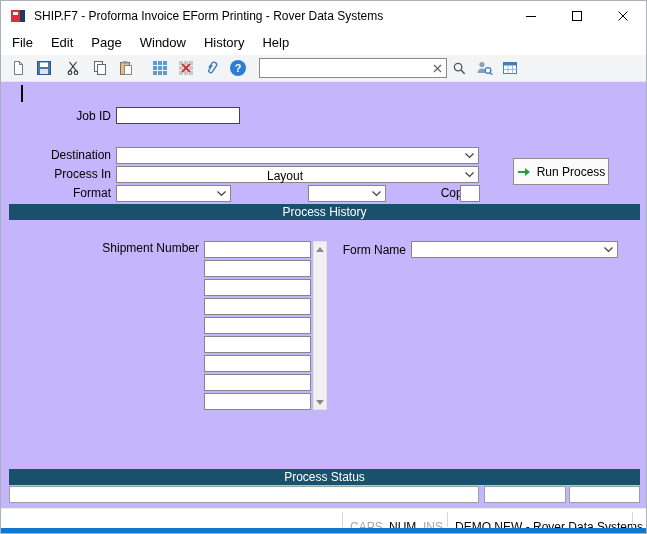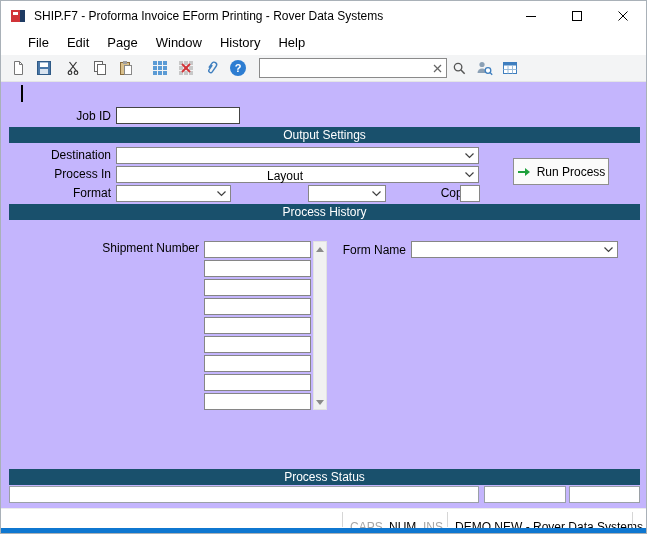--- a/index.html
+++ b/index.html
@@ -11,21 +11,21 @@
 
   
   .titlebar { position:absolute; top:0; left:0; right:0; height:30px; background:#fff; }
   .app-icon { position:absolute; left:9px; top:7px; width:16px; height:16px; }
   .window-title { position:absolute; left:33px; top:0; height:30px; line-height:30px; font-size:12px; white-space:nowrap; }
   .win-controls { position:absolute; right:0; top:0; height:30px; display:flex; }
   .win-btn { width:46px; height:30px; display:flex; align-items:center; justify-content:center; background:#fff; border:none; }
 
   
   .menubar { position:absolute; top:30px; left:0; right:0; height:24px; background:#fff;
-             display:flex; align-items:center; padding-left:18px; font-size:13px; }
+             display:flex; align-items:center; padding-left:2px; font-size:13px; }
   .menu-item { padding:0 9px; line-height:24px; }
 
   
   .toolbar { position:absolute; top:54px; left:0; right:0; height:27px; background:#f3f4f5;
              border-bottom:1px solid #e4e5e6; }
   .tbtn { position:absolute; top:2px; width:22px; height:22px; display:flex; align-items:center; justify-content:center; background:transparent; border:none; }
   .search-wrap { position:absolute; left:258px; top:3px; width:188px; height:20px; background:#fff; border:1px solid #8a8a8a; }
   .search-wrap input { position:absolute; left:0; top:0; width:100%; height:100%; border:none; outline:none;
                        padding:0 20px 0 4px; font-size:12px; font-family:inherit; background:transparent; }
   .clear-x { position:absolute; right:4px; top:5px; width:9px; height:9px; }
@@ -242,21 +242,20 @@
         </svg>
       </span>
     </button>
   </div>
 
   <span class="text-caret"></span>
 
   <span class="flabel" style="left:0; width:110px; top:107px">Job ID</span>
   <input class="tinput" style="left: 115px; top: 106px; width: 124px; border-color: rgb(68, 68, 68);" value="">
 
-  <div class="section-bar" style="top:126px">Output Settings</div>
 
   <span class="flabel" style="left:0; width:110px; top:146px">Destination</span>
   <div class="combo" style="left:115px; top:146px; width:363px">
     <span class="combo-val"></span>
     <span class="chev">
       <svg width="9" height="6" viewBox="0 0 9 6">
           <path d="M0.5 0.5 L4.5 4.5 L8.5 0.5" fill="none" stroke="#404040" stroke-width="1.2"></path>
         </svg>
     </span>
   </div>

